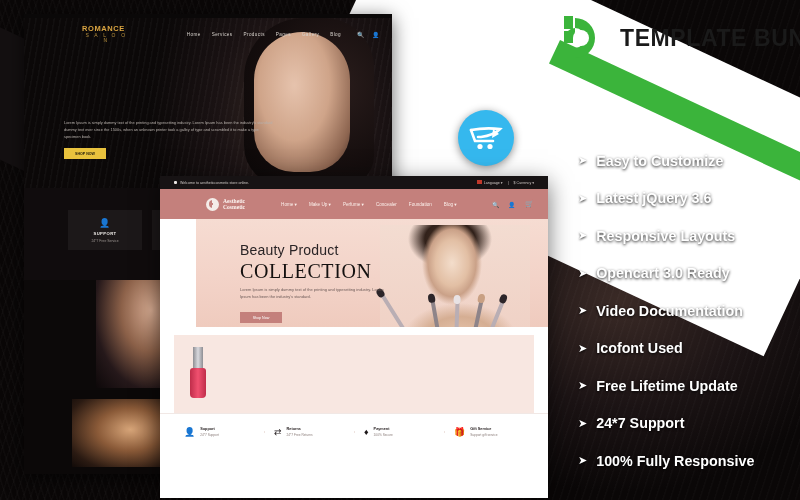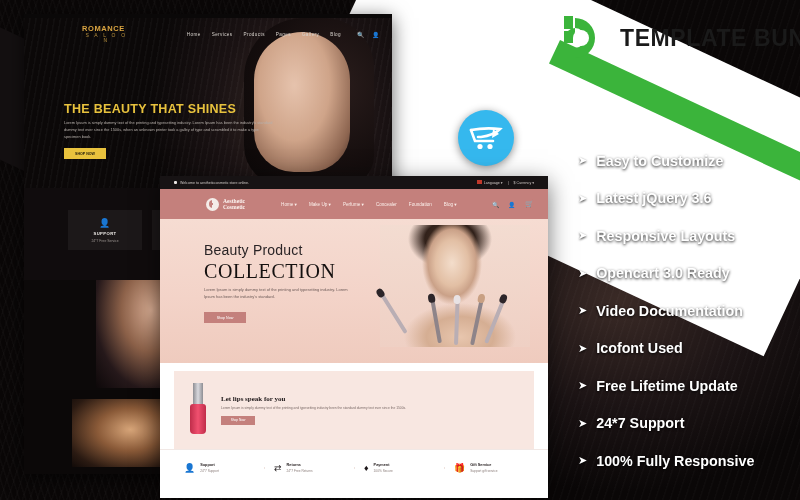--- a/index.html
+++ b/index.html
@@ -107,22 +107,22 @@
   .cos-logo-circ{width:13px;height:13px;border-radius:50%;background:#f4ece8;
      display:flex;align-items:center;justify-content:center;}
   .cos-logo-swirl{width:8px;height:8px;border-radius:50%;
      background:conic-gradient(from 200deg,#c4807c 0deg,#c4807c 140deg,#f4ece8 141deg,#f4ece8 360deg);}
   .cos-logo-txt{display:flex;flex-direction:column;line-height:1.12;}
   .cos-logo-txt .l1{font-family:"Liberation Serif",serif;font-size:5.6px;color:#fdf4f1;font-weight:bold;}
   .cos-logo-txt .l2{font-family:"Liberation Serif",serif;font-size:5.6px;color:#fdf4f1;font-weight:bold;}
   .cos-menu{display:flex;gap:12px;margin-left:36px;}
   .cos-menu span{font-size:4.6px;color:#fbeeea;white-space:nowrap;}
   .cos-ic{margin-left:auto;display:flex;gap:9px;align-items:center;color:#fdf1ed;}
-  .cos-hero{position:relative;height:144px;overflow:hidden;
-     background:linear-gradient(180deg,#f6dcd2 0%,#f3d3c8 55%,#efcbbe 100%);}
+  .cos-hero{position:relative;height:108px;overflow:hidden;
+     background:linear-gradient(180deg,#f6dcd2 0%,#f3d3c8 55%,#efcbbe 100%);margin-left:36px;}
   .cos-hero-h1{position:absolute;left:44px;top:23px;font-family:"Liberation Sans",sans-serif;
      font-size:14px;color:#2a2426;letter-spacing:.2px;}
   .cos-hero-h2{position:absolute;left:44px;top:41px;font-family:"Liberation Serif",serif;
      font-size:20px;font-weight:normal;color:#14100f;letter-spacing:.6px;}
   .cos-hero-p{position:absolute;left:44px;top:67px;width:148px;font-size:4px;line-height:1.8;color:#6b5a57;}
   .cos-hero-btn{position:absolute;left:44px;top:93px;width:42px;height:11px;background:#c4807c;
      display:flex;align-items:center;justify-content:center;font-size:3.6px;color:#fff;}
   .cos-model{position:absolute;right:18px;top:6px;width:150px;height:122px;
      background:
        radial-gradient(ellipse 30px 42px at 72px 38px,#f3ddcb 0%,#e2bfa4 55%,#caa188 80%,rgba(0,0,0,0) 100%),
@@ -194,21 +194,20 @@
           <span>Products</span>
           <span>Pages</span>
           <span>Gallery</span>
           <span>Blog</span>
         </div>
         <div class="sal-icons">
           <span>🔍</span>
           <span>👤</span>
         </div>
       </div>
-      <div class="sal-h1">THE BEAUTY THAT SHINES</div>
       <div class="sal-p">Lorem Ipsum is simply dummy text of the printing and typesetting industry. Lorem Ipsum has been the industry's standard dummy text ever since the 1500s, when an unknown printer took a galley of type and scrambled it to make a type specimen book.</div>
       <div class="sal-btn">SHOP NOW</div>
     </div>
 
     <div class="sal-band">
       <div class="sal-card" style="left:44px;">
         <span style="font-size:9px;color:#fff;">👤</span>
         <span class="t">SUPPORT</span>
         <span class="s">24*7 Free Service</span>
       </div>
@@ -293,25 +292,20 @@
       <div class="cos-hero-h2">COLLECTION</div>
       <div class="cos-hero-p">Lorem Ipsum is simply dummy text of the printing and typesetting industry. Lorem Ipsum has been the industry's standard.</div>
       <div class="cos-hero-btn">Shop Now</div>
     </div>
 
     <div class="cos-promos">
       <div class="promo">
         <div class="promo-img">
           <i class="np-cap"></i>
             <i class="np-body"></i>
-        </div>
-        <div class="promo-txt">
-          <div class="promo-h">Let lips speak for you</div>
-          <div class="promo-p">Lorem Ipsum is simply dummy text of the printing and typesetting industry been the standard dummy text ever since the 1500s.</div>
-          <div class="promo-b">Shop Now</div>
         </div>
       </div>
     </div>
 
     <div class="cos-serv">
       <div class="serv">
         <span style="font-size:9px;color:#1d1719">👤</span>
         <span class="serv-tx">
           <span class="t" style="display:block">Support</span>
           <span class="s" style="display:block">24*7 Support</span>

